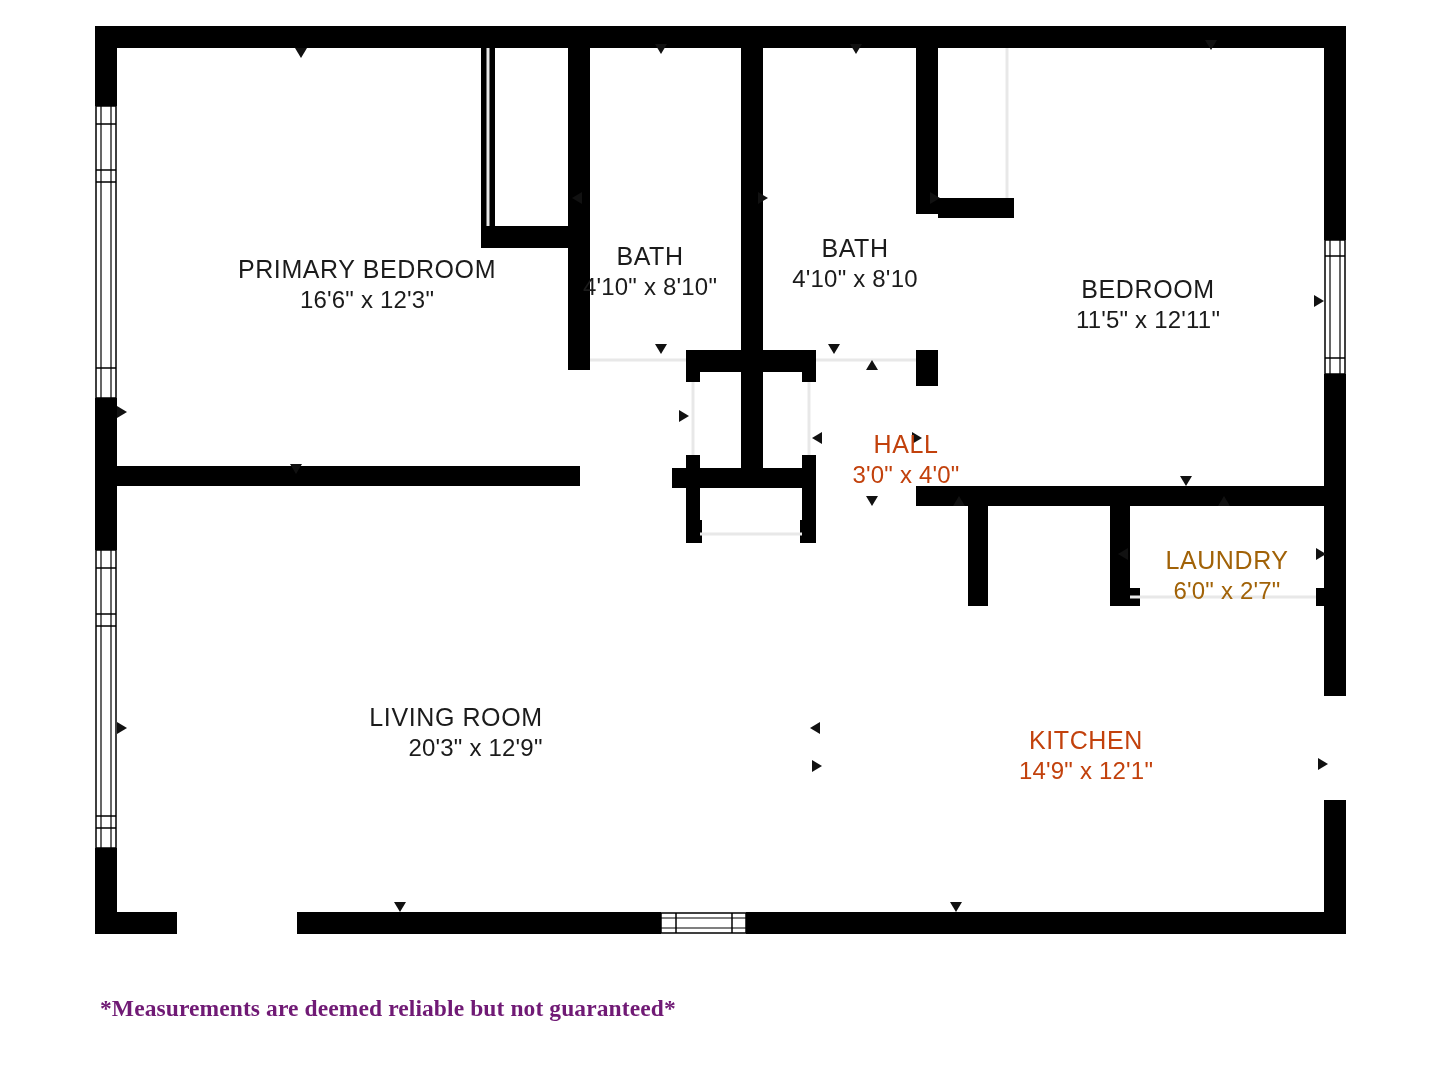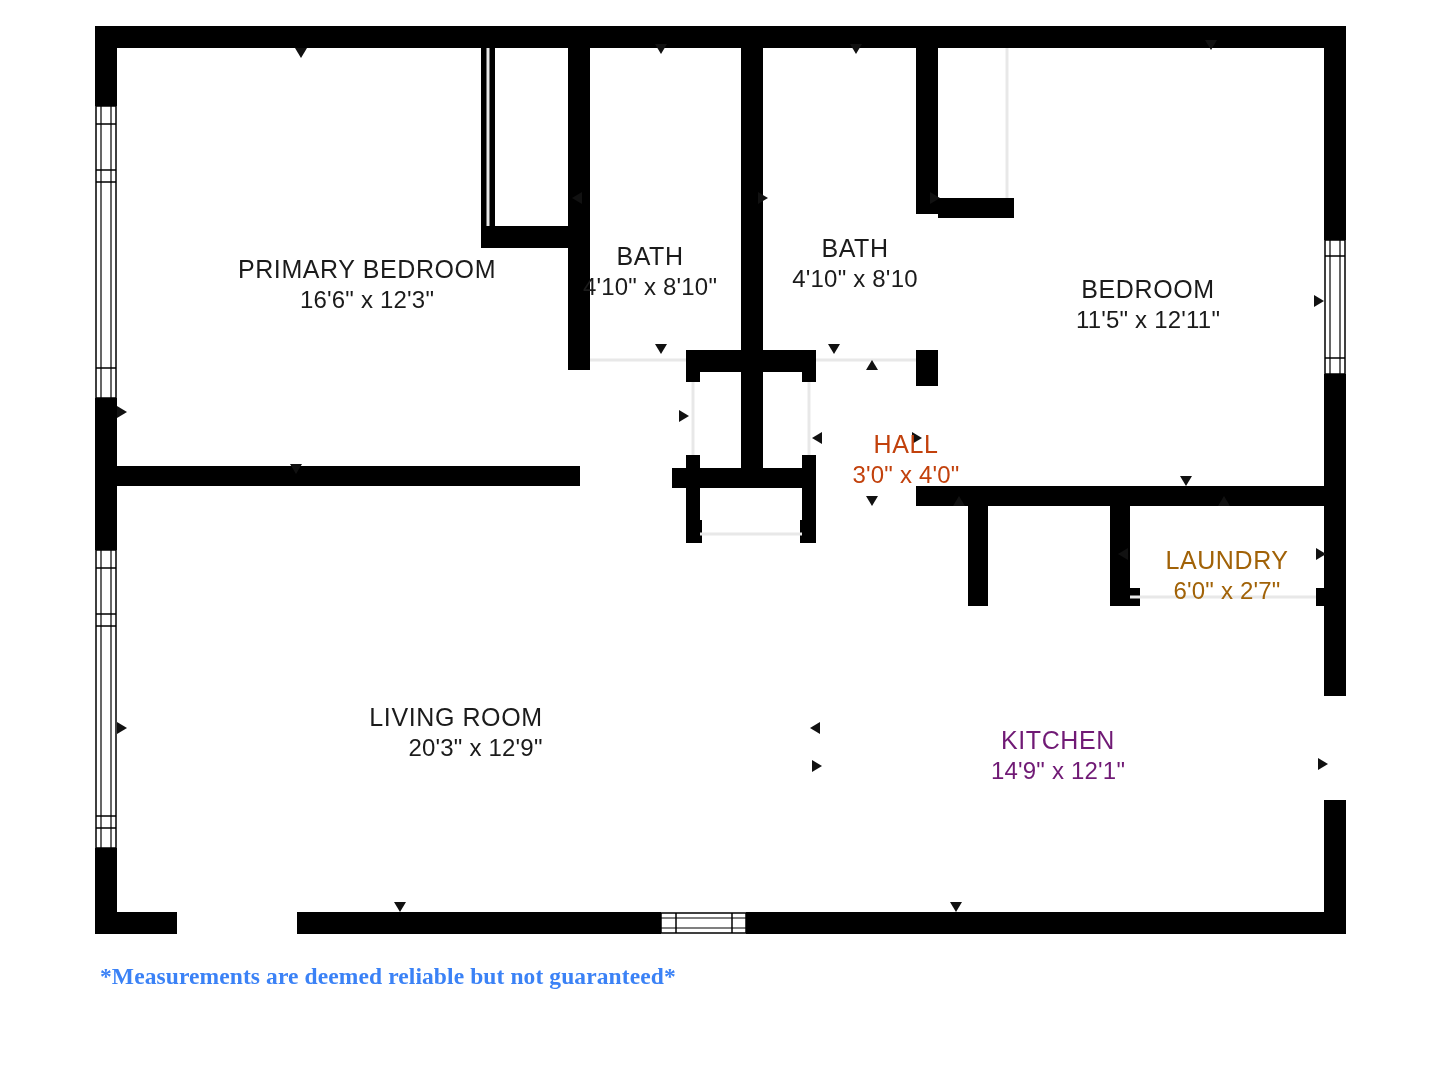--- a/index.html
+++ b/index.html
@@ -253,20 +253,20 @@
   <div class="room-label" style="left: 1227px; top: 544px; transform: translate(-50%, 0px); color: #a16207;">
     <span class="room-name">LAUNDRY</span>
     <span class="room-dims">6'0" x 2'7"</span>
   </div>
 
   <div class="room-label" style="left: 456px; top: 701px; transform: translate(-50%, 0px); color: rgb(27, 27, 27); text-align: right;">
     <span class="room-name">LIVING ROOM</span>
     <span class="room-dims">20'3" x 12'9"</span>
   </div>
 
-  <div class="room-label" style="left: 1058px; top: 724px; transform: translate(-50%, 0px); color: #701a75;">
+  <div class="room-label" style="left: 1086px; top: 724px; transform: translate(-50%, 0px); color: #c2410c;">
     <span class="room-name">KITCHEN</span>
     <span class="room-dims">14'9" x 12'1"</span>
   </div>
 
-  <div class="disclaimer" style="color: #3b82f6;">*Measurements are deemed reliable but not guaranteed*</div>
+  <div class="disclaimer" style="color: #701a75; margin-top: 32px;">*Measurements are deemed reliable but not guaranteed*</div>
 
 </div>
 
 </body></html>

